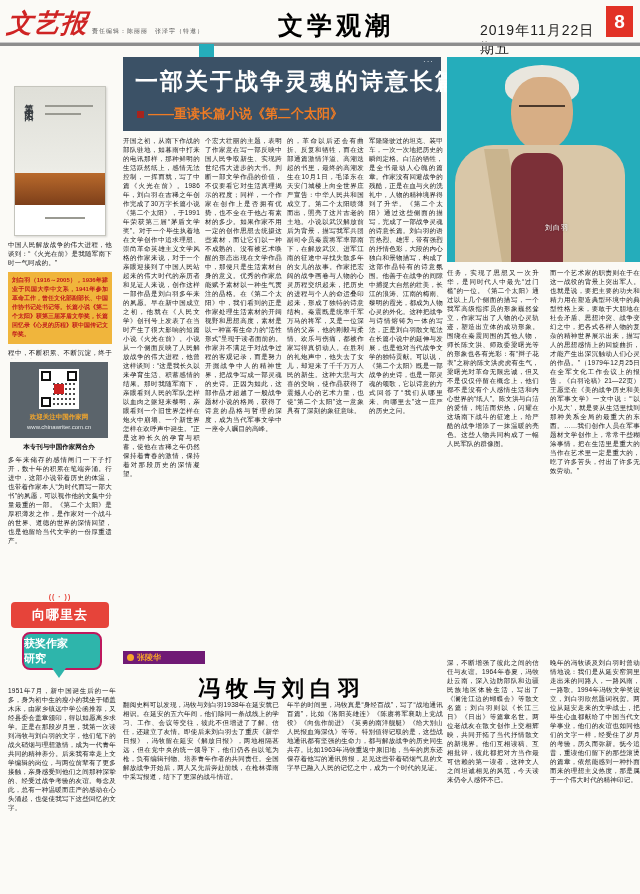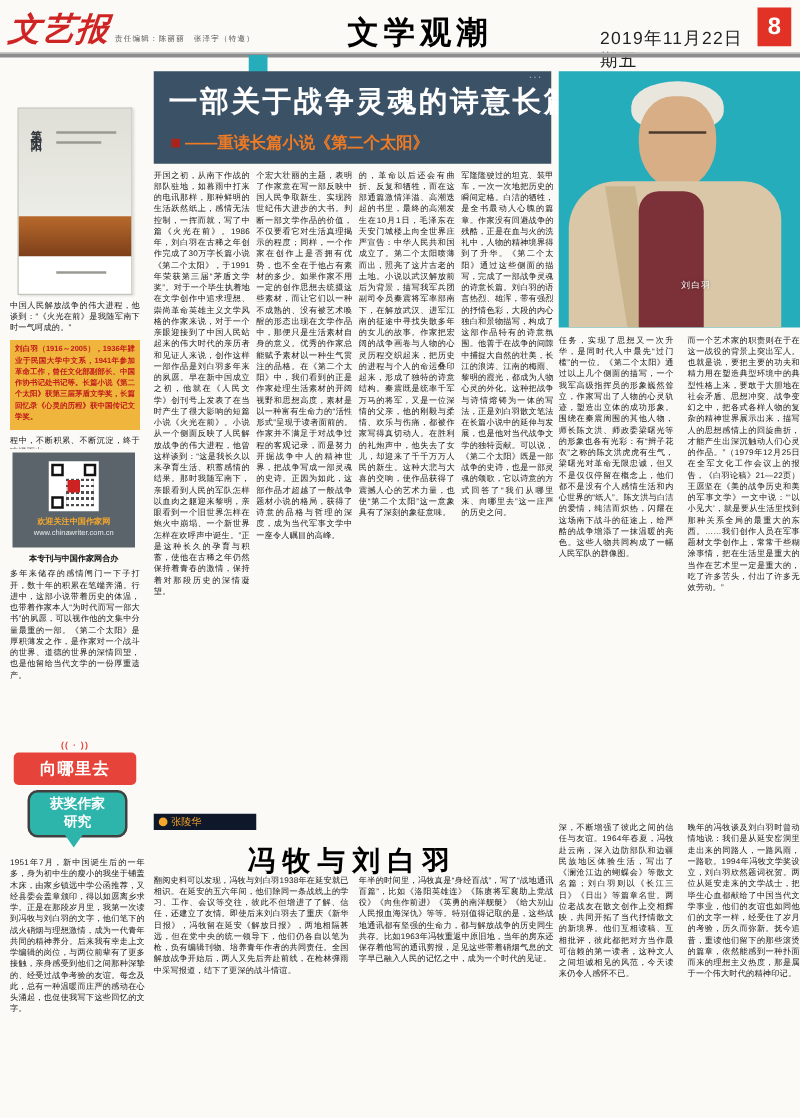--- a/index.html
+++ b/index.html
@@ -54,26 +54,26 @@
   .qr .noise{position:absolute;left:14px;top:14px;width:22px;height:22px;
     background:repeating-linear-gradient(90deg,#111 0 2px,#fff 2px 4px),repeating-linear-gradient(0deg,#111 0 2px,#fff 2px 5px);background-blend-mode:screen;opacity:.8;}
   .qr .logo-dot{position:absolute;left:15px;top:15px;width:10px;height:10px;background:#c22;}
   .qr-l1{position:absolute;left:0;top:51px;width:100%;font-size:6.5px;color:#f4a72c;font-weight:bold;}
   .qr-l2{position:absolute;left:0;top:62px;width:100%;font-size:6px;color:#e8ecec;}
   .qr-l3{left:10px;top:443px;width:98px;text-align:center;font-size:6.5px;font-weight:bold;color:#111;}
   
   .badge-red{left:11px;top:602px;width:98px;height:26px;background:#e6443a;border-radius:4px;
     color:#fff;font-size:13px;font-weight:bold;text-align:center;line-height:26px;letter-spacing:1px;}
   .badge-ant{left:11px;top:593px;width:98px;text-align:center;font-size:7px;color:#e6443a;font-weight:bold;letter-spacing:1px;}
-  .badge-bubble{left:22px;top:632px;width:76px;height:32px;background:#2eb5ab;border:2px solid #404040;border-radius:8px;
-    color:#fff;font-size:11px;font-weight:bold;text-align:center;line-height:15px;padding-top:2px;box-sizing:content-box;}
+  .badge-bubble{left:22px;top:632px;width:76px;height:32px;background:#2eb5ab;border:2px solid #be185d;border-radius:8px;
+    color:#fff;font-size:11px;font-weight:bold;line-height:15px;padding-top:2px;box-sizing:content-box;}
   .badge-tail{left:52px;top:668px;width:0;height:0;border-left:7px solid transparent;border-right:7px solid transparent;border-top:10px solid #2eb5ab;}
   
-  .label-bar{left:123px;top:651px;width:82px;height:13px;background:#0f172a;color:#f6a62a;
-    font-size:8px;font-weight:normal;line-height:13px;padding-left:4px;box-sizing:border-box;}
+  .label-bar{left:123px;top:651px;width:82px;height:13px;background:#701a75;color:#f6a62a;
+    font-size:8px;font-weight:bold;line-height:13px;padding-left:4px;box-sizing:border-box;}
   .label-bar .dot{display:inline-block;width:7px;height:7px;border-radius:50%;background:#f6a62a;margin-right:3px;vertical-align:-1px;}
   .headline2{left:123px;top:662px;width:318px;text-align:center;font-size:22px;font-weight:bold;letter-spacing:6px;color:#000;margin-top:12px;}
 </style>
 </head>
 <body>
 
 <div class="abs logo">文艺报</div>
 <div class="abs editors">责任编辑：陈丽丽　张泽宇（特邀）</div>
 <div class="abs section-title">文学观潮</div>
 <div class="abs dateline">

